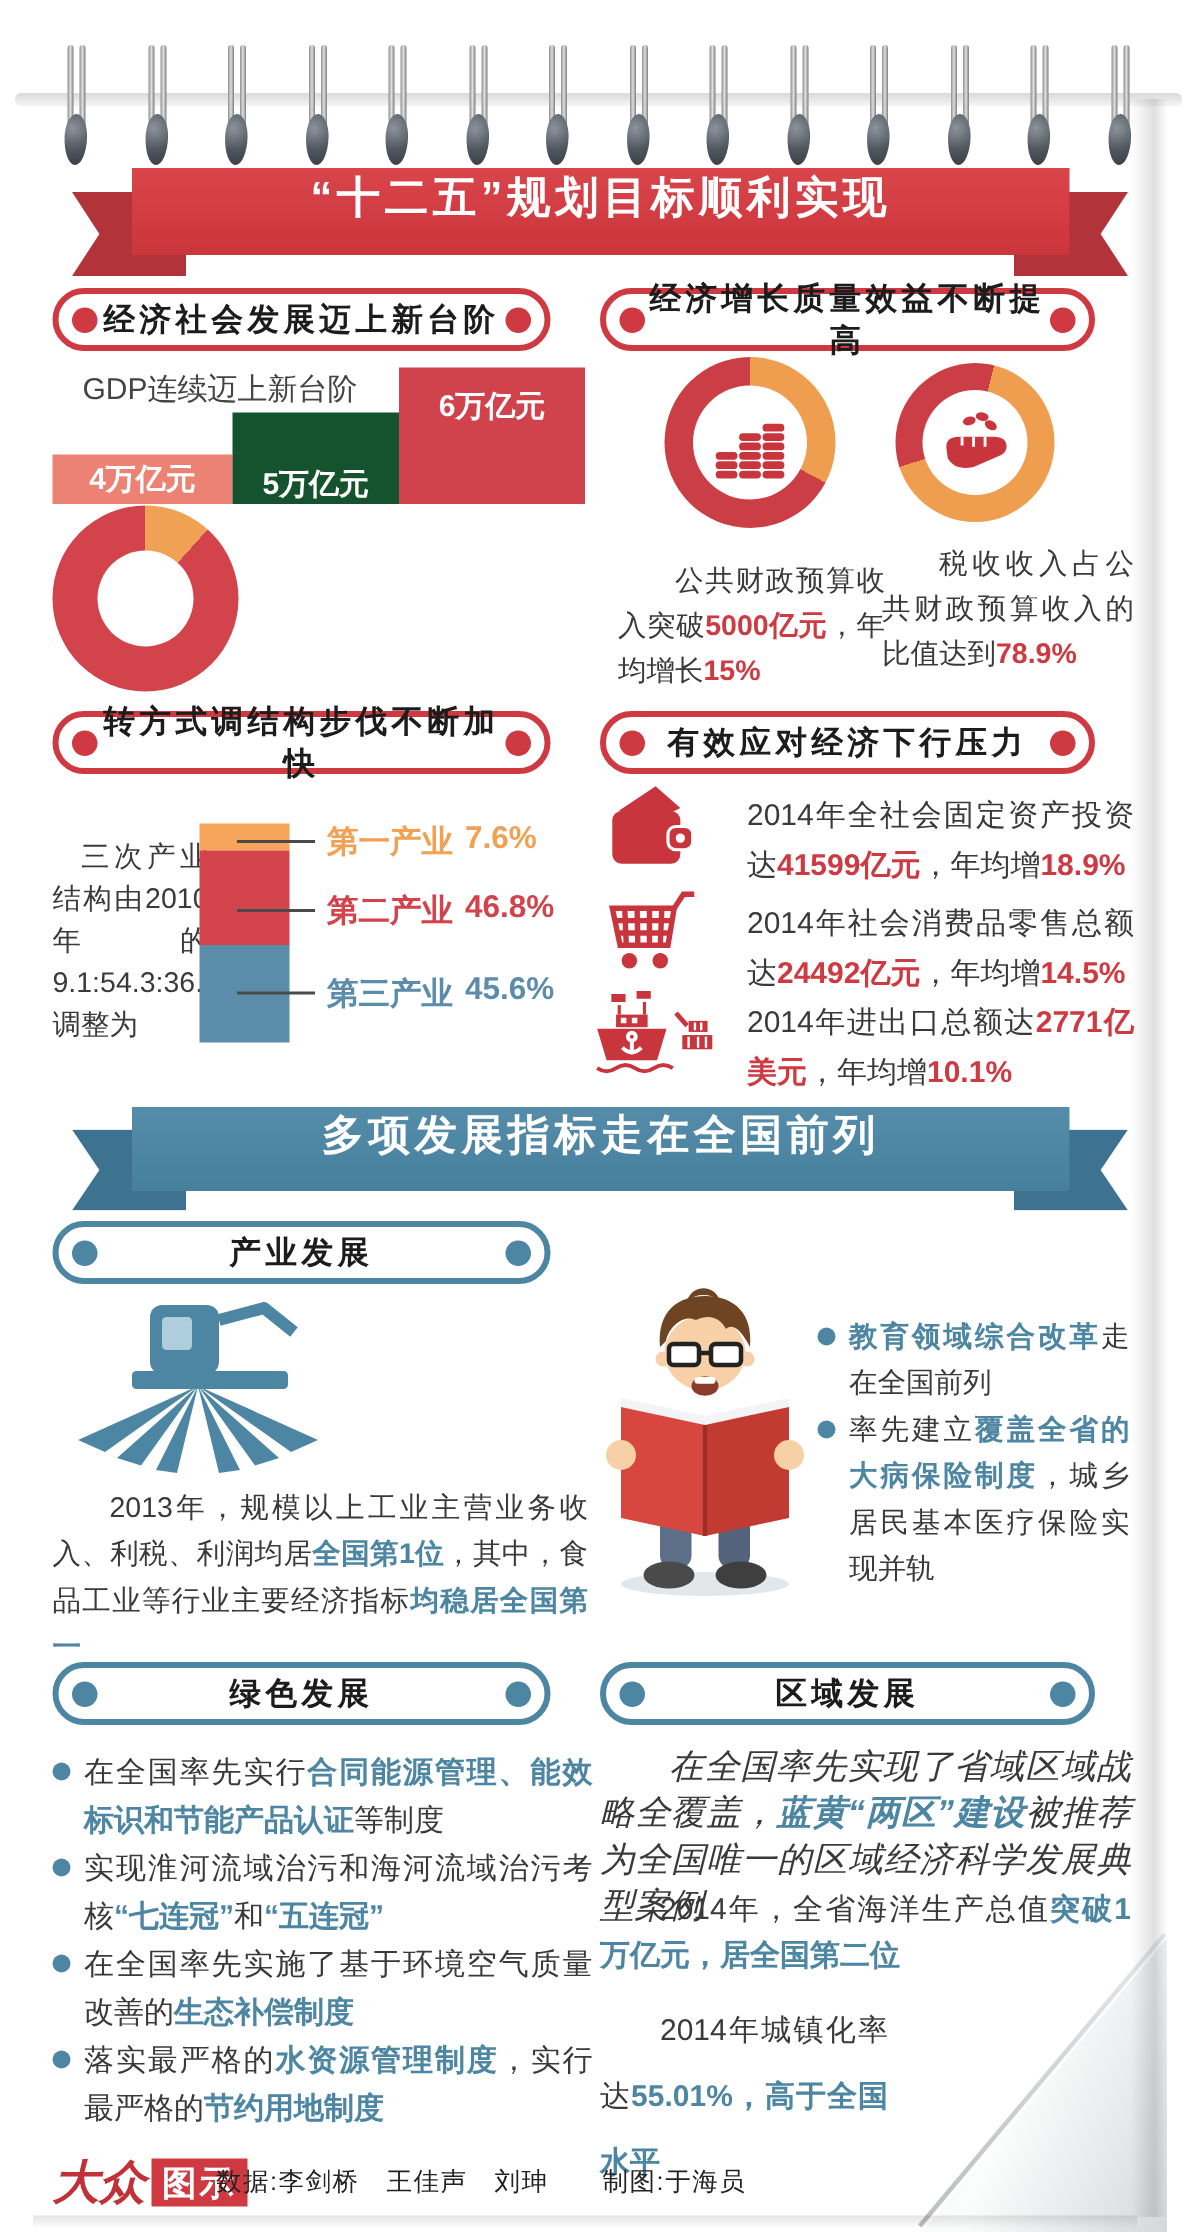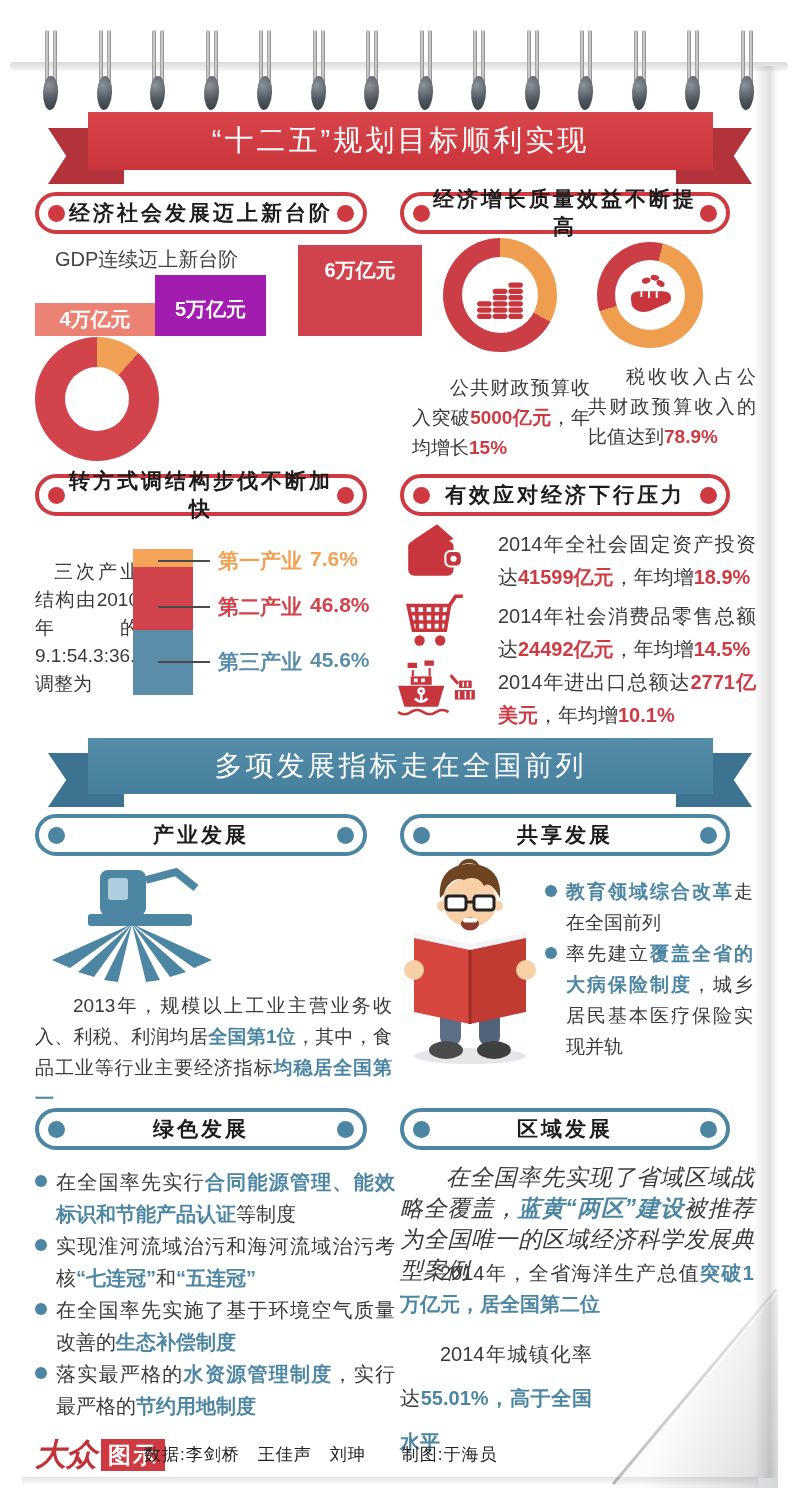--- a/index.html
+++ b/index.html
@@ -21,22 +21,22 @@
     transform:rotate(-50deg);transform-origin:0 0;}
   
   .spiral{left:40px;top:30px;width:718px;height:86px;display:flex;justify-content:space-between;z-index:5;}
   .ring{position:relative;width:22px;height:86px;}
   .wire{position:absolute;top:0;width:4px;height:56px;border-radius:2px;
     background:linear-gradient(90deg,#8f8f8f,#dedede 50%,#7c7c7c);}
   .w1{left:5px}.w2{left:13px}
   .ball{position:absolute;top:46px;left:3px;width:15px;height:34px;border-radius:50% 50% 50% 50%/46% 46% 54% 54%;
     background:radial-gradient(circle at 35% 28%,#8d939a,#50565d 55%,#383e45);transform:rotate(2deg);}
   
-  .band{height:58px;display:flex;align-items:center;justify-content:center;color:#fff;
-    font-weight:normal;font-size:29px;letter-spacing:3px;z-index:2;}
+  .band{height:58px;display:flex;justify-content:center;color:#fff;
+    font-weight:bold;font-size:29px;letter-spacing:3px;z-index:2;}
   .band.red{background:linear-gradient(#d8454a,#cb353c);}
   .band.teal{background:linear-gradient(#548caa,#47809c);}
   .tail{width:76px;height:56px;z-index:1;}
   .tail.red{background:#b2333a;}
   .tail.teal{background:#3d7390;}
   .tail.left{clip-path:polygon(0 0,100% 0,100% 100%,0 100%,24% 50%);}
   .tail.right{clip-path:polygon(0 0,100% 0,76% 50%,100% 100%,0 100%);}
   
   .cap{height:42px;background:#fff;border-radius:26px;display:flex;align-items:center;
     justify-content:space-between;padding:0 9px;box-sizing:border-box;}
@@ -48,21 +48,21 @@
   .captext{flex:1;text-align:center;font-weight:bold;font-size:21px;color:#1c1c1c;letter-spacing:3px;}
   
   .rich{text-align:justify;}
   .indent{text-indent:2em;}
   .c-dark{color:#3a3a3a;}
   .c-red{color:#ce3a42;font-weight:bold;}
   .c-teal{color:#4d86a2;font-weight:bold;}
   
   .step{display:flex;justify-content:center;color:#fff;font-weight:bold;font-size:20px;box-sizing:border-box;}
   .s1{background:#ec8274;align-items:center;}
-  .s2{background:#a21caf;align-items:center;padding-top:7px;}
+  .s2{background:#14532d;align-items:flex-end;padding-top:7px;}
   .s3{background:#d0434c;align-items:flex-start;padding-top:12px;}
   
   .donut{border-radius:50%;}
   .hole{position:absolute;background:#fff;border-radius:50%;display:flex;align-items:center;justify-content:center;}
   
   .legrow{display:flex;gap:8px;font-weight:bold;font-size:21px;}
   .lg0{color:#f0a153;}.lg1{color:#d2434b;}.lg2{color:#5b8dab;}
   .connline{height:2px;background:#4a4a4a;}
   .barseg{position:absolute;left:0;width:100%;}
   
@@ -165,21 +165,21 @@
     <span class="captext">经济社会发展迈上新台阶</span>
     <span class="capdot"></span>
   </div>
   <div class="abs" style="left:55px;top:246px;font-size:20px;color:#444;">GDP连续迈上新台阶</div>
   <div class="abs step s1" style="left:35px;top:303px;width:120px;height:33px;">
     <span>4万亿元</span>
     </div>
   <div class="abs step s2" style="left:155px;top:275px;width:111px;height:61px;">
     <span>5万亿元</span>
     </div>
-  <div class="abs step s3" style="left:266px;top:245px;width:124px;height:91px;margin-left:32px;">
+  <div class="abs step s3" style="left:266px;top:245px;width:124px;height:91px;">
     <span>6万亿元</span>
     </div>
   <div class="abs donut" style="left:35px;top:337px;width:124px;height:124px;
        background:conic-gradient(#f0a153 8deg 42deg,#d2434b 42deg 368deg);">
     <div class="hole" style="left:30px;top:30px;width:64px;height:64px;"></div>
   </div>
 
   <div class="abs cap red" style="left:400px;top:192px;width:330px;">
     <span class="capdot"></span>
     <span class="captext">经济增长质量效益不断提高</span>
@@ -326,25 +326,20 @@
       <polygon points="84,56 146,100 164,92"></polygon>
       <rect x="40" y="46" width="104" height="12" rx="3"></rect>
       <rect x="52" y="2" width="46" height="46" rx="8"></rect>
       <rect x="60" y="10" width="20" height="22" rx="3" fill="#aecddd"></rect>
       <path d="M98,12 L128,4 L148,20" stroke="#4d86a2" stroke-width="8" fill="none" stroke-linejoin="round"></path>
     </g>
       </svg>
   </div>
   <div class="abs rich indent" style="left:35px;top:990px;width:357px;font-size:19px;line-height:31px;"><span class="c-dark">2013年，规模以上工业主营业务收入、利税、利润均居</span><span class="c-teal">全国第1位</span><span class="c-dark">，其中，食品工业等行业主要经济指标</span><span class="c-teal">均稳居全国第一</span></div>
 
-  <div class="abs cap teal" style="left:400px;top:814px;width:330px;">
-    <span class="capdot"></span>
-    <span class="captext">共享发展</span>
-    <span class="capdot"></span>
-  </div>
   <div class="abs" style="left:400px;top:858px;">
     <svg width="140" height="208" viewBox="0 0 140 208">
       <ellipse cx="70" cy="198" rx="56" ry="8" fill="#e4e7ea"></ellipse>
       <rect x="40" y="126" width="21" height="62" rx="9" fill="#5d6f86"></rect>
       <rect x="79" y="126" width="21" height="62" rx="9" fill="#53647a"></rect>
       <ellipse cx="46" cy="192" rx="17" ry="9" fill="#4a4a4a"></ellipse>
       <ellipse cx="94" cy="192" rx="17" ry="9" fill="#3f3f3f"></ellipse>
       <circle cx="42" cy="48" r="5" fill="#f7d0a8"></circle>
         <circle cx="98" cy="48" r="5" fill="#f7d0a8"></circle>
       <ellipse cx="70" cy="44" rx="27" ry="25" fill="#f7d0a8"></ellipse>

